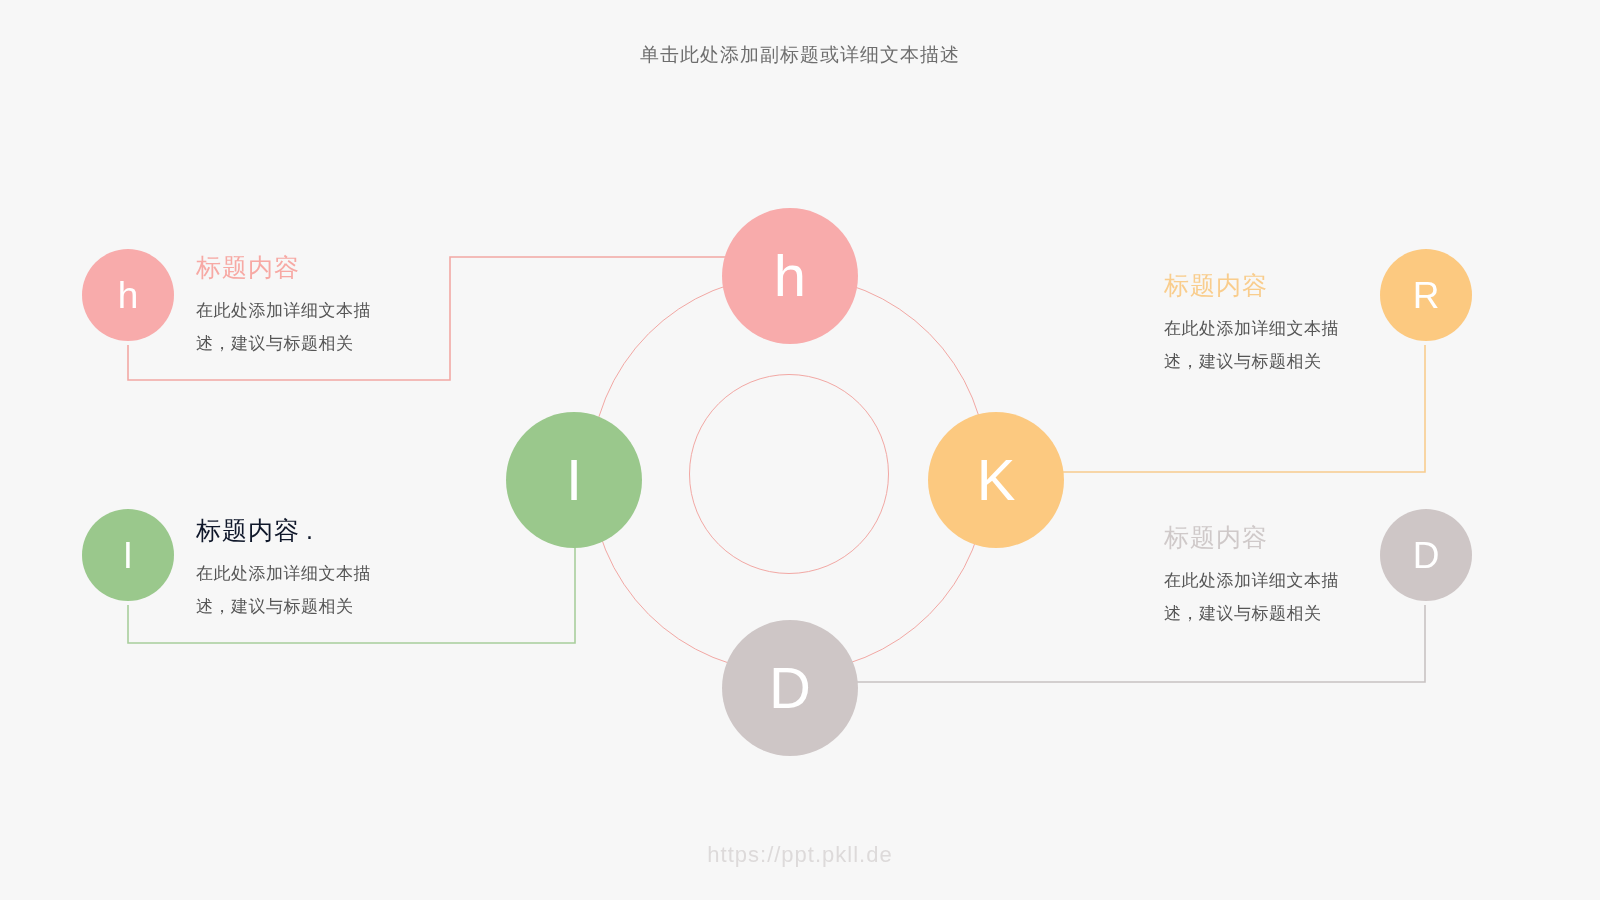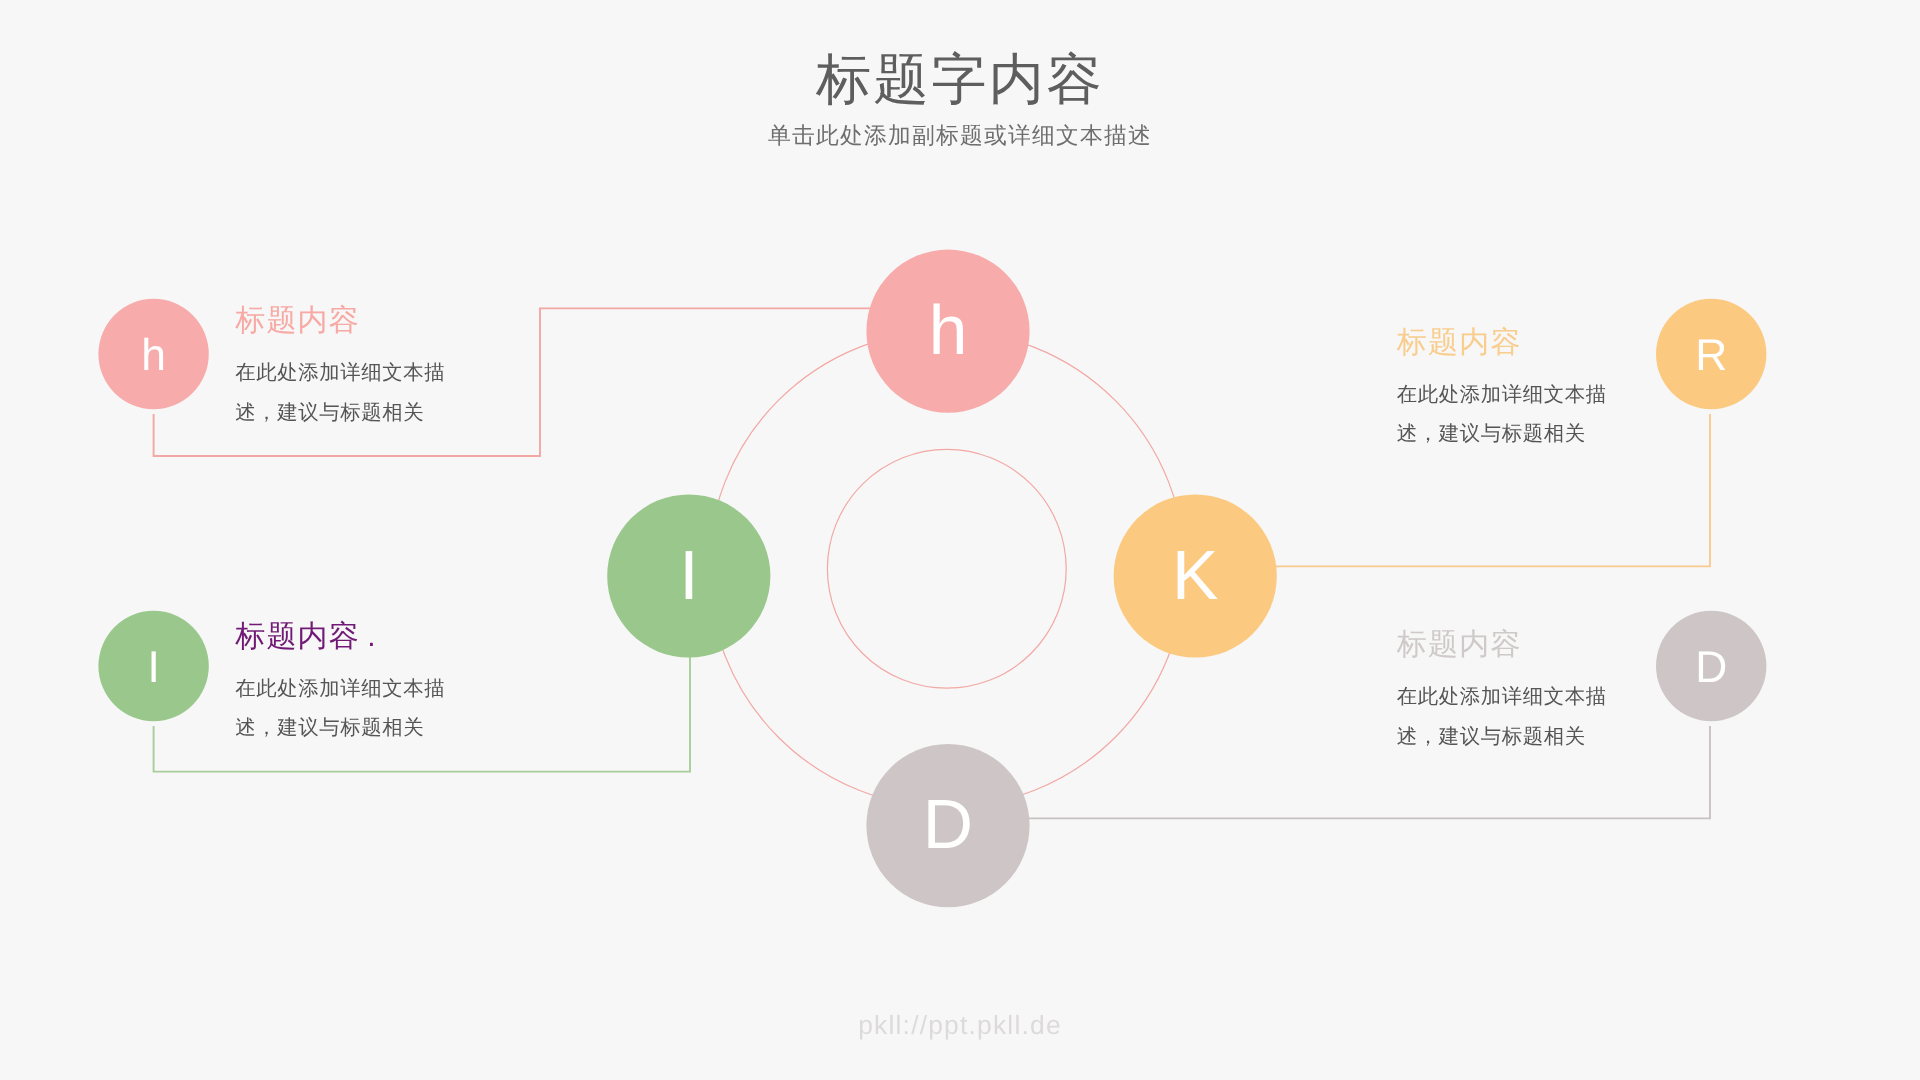--- a/index.html
+++ b/index.html
@@ -159,21 +159,20 @@
     color: #DDDADA;
     letter-spacing: 1px;
   }
 </style>
 </head>
 <body>
 
 <div class="slide">
 
   <div class="header">
-    <div class="title">标题字内容</div>
     <div class="subtitle">单击此处添加副标题或详细文本描述</div>
   </div>
 
   <svg class="connectors" viewBox="0 0 1600 900" width="1600" height="900">
 
     <path d="M 128 345 L 128 380 L 450 380 L 450 257 L 735 257" fill="none" stroke="#F2A8A4" stroke-width="1.6"></path>
 
     <path d="M 128 605 L 128 643 L 575 643 L 575 470 L 520 470" fill="none" stroke="#A8CE9C" stroke-width="1.6"></path>
 
     <path d="M 1060 472 L 1425 472 L 1425 345" fill="none" stroke="#F8CC8E" stroke-width="1.6"></path>
@@ -200,21 +199,21 @@
     <div class="block-heading" style="color:#F7A9A4">
       <span>标题内容</span><span class="dot"></span>
     </div>
     <div class="block-body">
       <div>在此处添加详细文本描</div>
       <div>述，建议与标题相关</div>
     </div>
   </div>
 
   <div class="block block-left blk-bl">
-    <div class="block-heading" style="color:#701a75">
+    <div class="block-heading" style="color:#0f172a">
       <span>标题内容</span><span class="dot">.</span>
     </div>
     <div class="block-body">
       <div>在此处添加详细文本描</div>
       <div>述，建议与标题相关</div>
     </div>
   </div>
 
   <div class="block block-right blk-tr">
     <div class="block-heading" style="color:#F9CD8D">
@@ -229,15 +228,15 @@
   <div class="block block-right blk-br">
     <div class="block-heading" style="color:#CFC9C9">
       <span>标题内容</span><span class="dot"></span>
     </div>
     <div class="block-body">
       <div>在此处添加详细文本描</div>
       <div>述，建议与标题相关</div>
     </div>
   </div>
 
-  <div class="footer">pkll://ppt.pkll.de</div>
+  <div class="footer">https://ppt.pkll.de</div>
 
 </div>
 
 </body></html>

